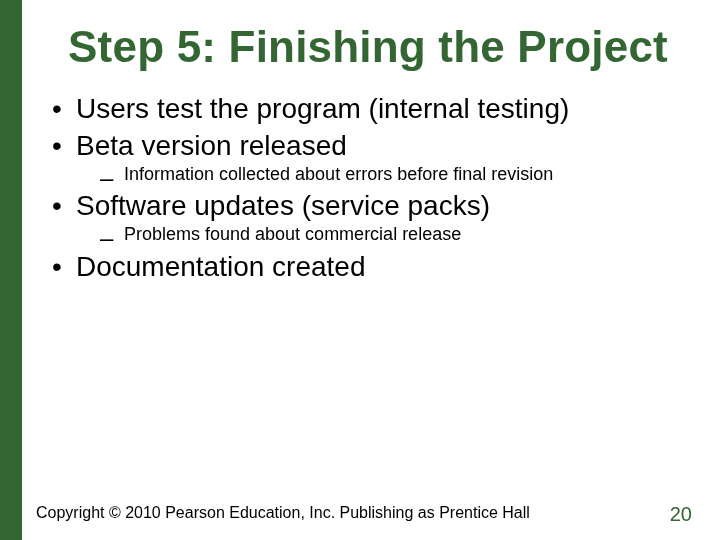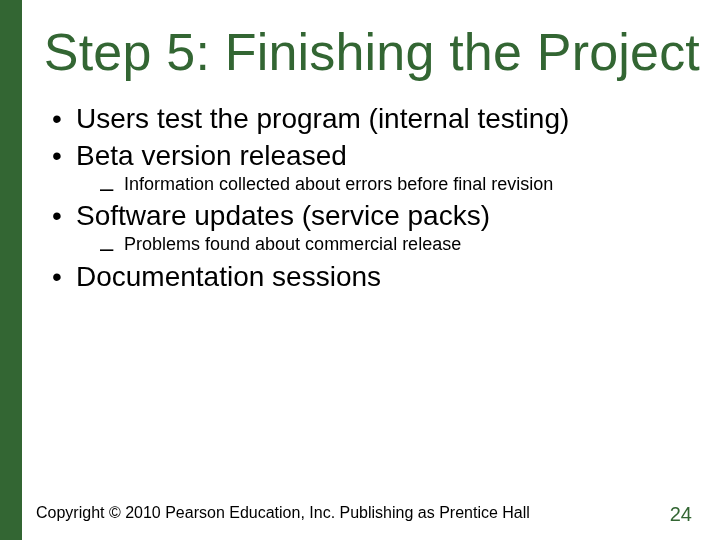--- a/index.html
+++ b/index.html
@@ -26,23 +26,23 @@
     background: #336633;
   }
   .content {
     position: absolute;
     left: 36px;
     top: 22px;
     right: 20px;
   }
   .title {
     color: #336633;
-    font-size: 52px;
-    font-weight: 400;
-    text-align: right;
+    font-size: 44px;
+    font-weight: 700;
+    text-align: center;
     margin: 0 0 20px 0;
     letter-spacing: 0.2px;
   }
   ul.level1 {
     list-style: none;
     margin: 12px;
     padding: 0;
   }
   ul.level1 > li {
     position: relative;
@@ -119,22 +119,22 @@
       </li>
       <li>
         <span>Software updates (service packs)</span>
         <ul class="level2">
           <li>
             <span>Problems found about commercial release</span>
           </li>
         </ul>
       </li>
       <li>
-        <span>Documentation sessions</span>
+        <span>Documentation created</span>
         <ul class="level2">
         </ul>
       </li>
     </ul>
   </div>
 
   <div class="footer-left">Copyright © 2010 Pearson Education, Inc. Publishing as Prentice Hall</div>
-  <div class="footer-right">24</div>
+  <div class="footer-right">20</div>
 </div>
 
 </body></html>

